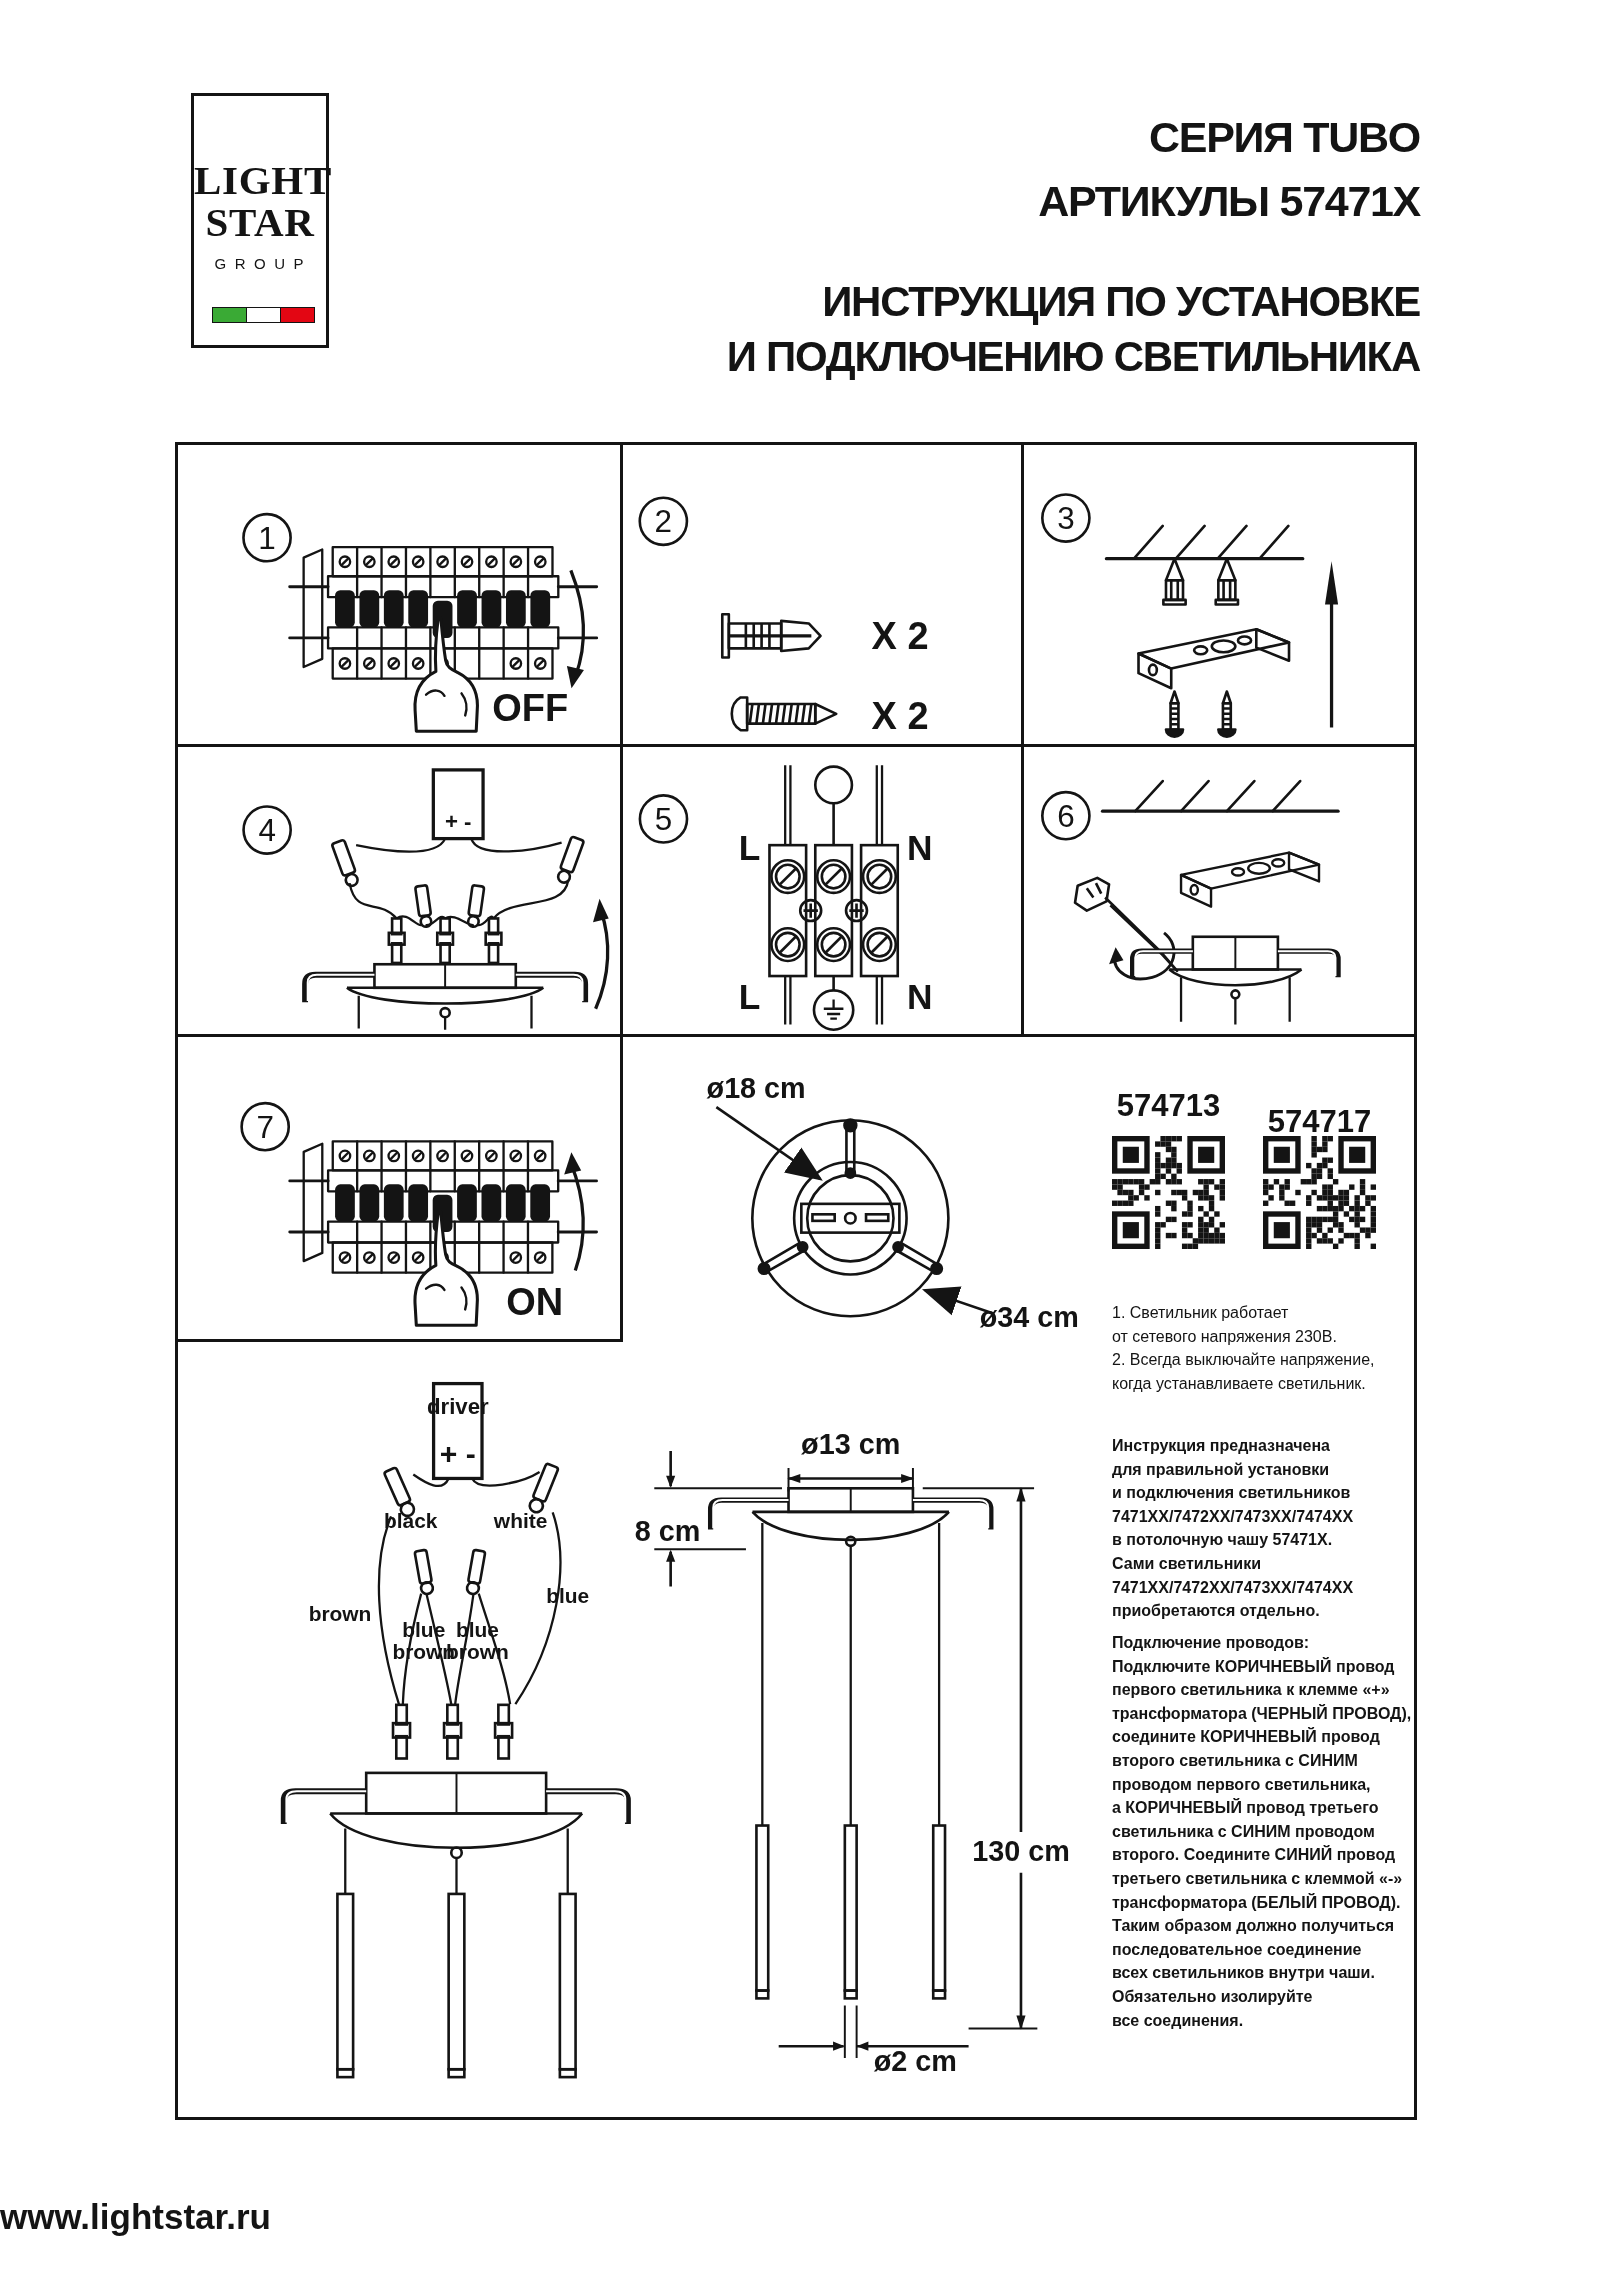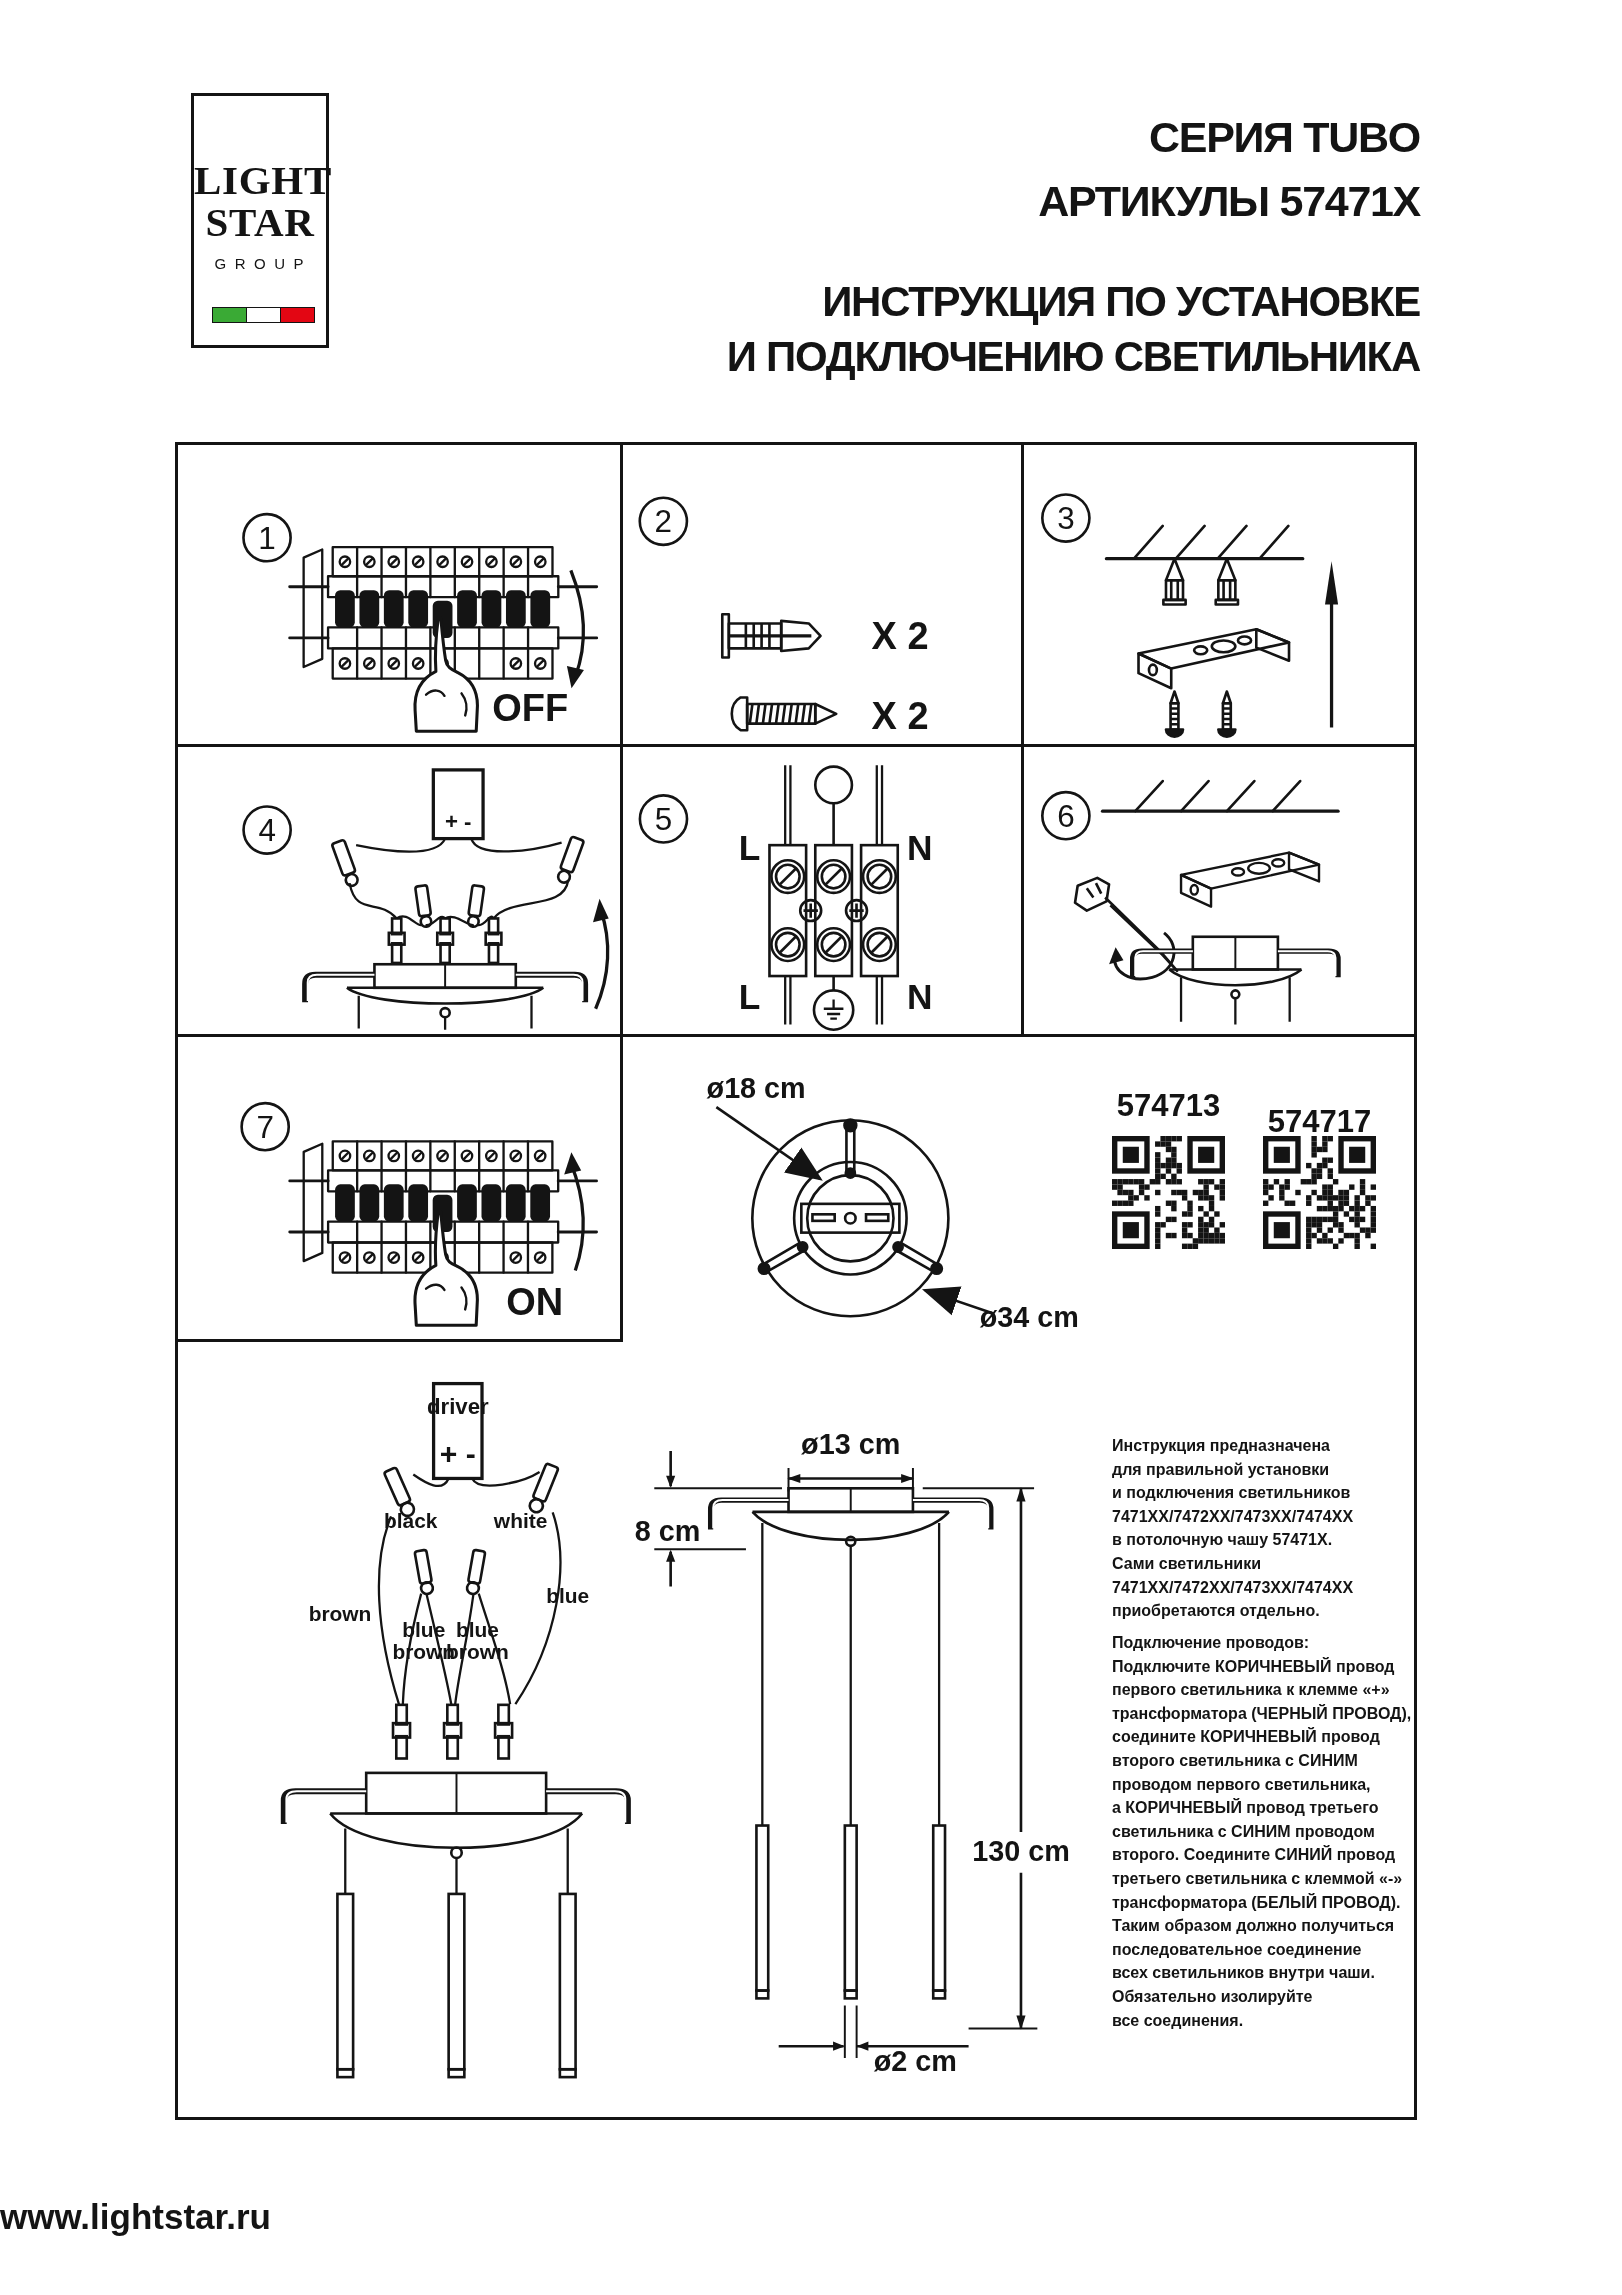--- a/index.html
+++ b/index.html
@@ -782,20 +782,24 @@
         <rect fill="#fff" x="8" y="8" width="40" height="40"></rect>
         <rect x="16" y="16" width="24" height="24"></rect>
         <rect x="112" y="0" width="56" height="56"></rect>
         <rect fill="#fff" x="120" y="8" width="40" height="40"></rect>
         <rect x="128" y="16" width="24" height="24"></rect>
         <rect x="0" y="112" width="56" height="56"></rect>
         <rect fill="#fff" x="8" y="120" width="40" height="40"></rect>
         <rect x="16" y="128" width="24" height="24"></rect>
       </svg></div>
 
+  <div class="abs textcol" style="top:1301px;">1. Светильник работает
+от сетевого напряжения 230В.
+2. Всегда выключайте напряжение,
+когда устанавливаете светильник.</div>
   <div class="abs textcol bold" style="top:1434px;">Инструкция предназначена
 для правильной установки
 и подключения светильников
 7471XX/7472XX/7473XX/7474XX
 в потолочную чашу 57471X.
 Сами светильники
 7471XX/7472XX/7473XX/7474XX
 приобретаются отдельно.</div>
   <div class="abs textcol bold" style="top:1631px;">Подключение проводов:
 Подключите КОРИЧНЕВЫЙ провод

